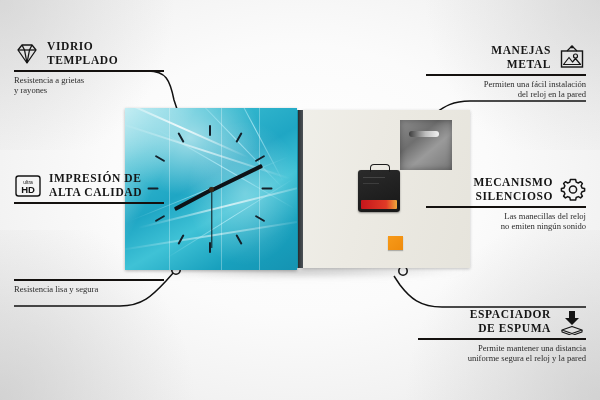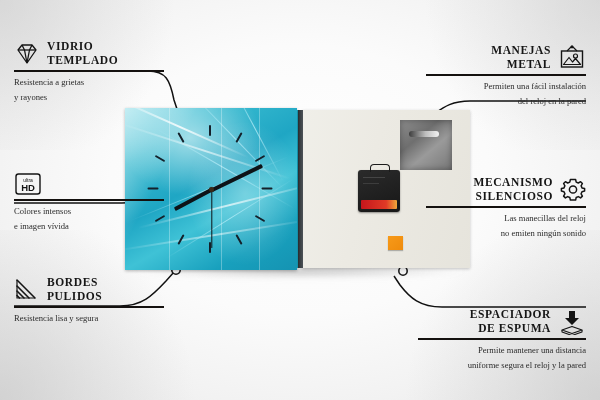--- a/index.html
+++ b/index.html
@@ -87,21 +87,21 @@
 
   
   .callout{position:absolute;}
   .title{
     font-weight:bold;letter-spacing:.6px;color:#161616;
     font-size:11.5px;line-height:13.5px;text-transform:uppercase;
     white-space:pre-line;
   }
   .rule{height:1.6px;background:#14110f;margin:3px 0 3px 0;}
   .sub{
-    font-size:8.6px;line-height:15px;color:#2b2b2b;white-space:pre-line;
+    font-size:8.6px;line-height:10px;color:#2b2b2b;white-space:pre-line;
   }
   .left .title,.left .sub{text-align:left;}
   .right .title,.right .sub{text-align:right;}
 
   .head{display:flex;align-items:center;gap:7px;}
   .right .head{justify-content:flex-end;}
   .ico{flex:0 0 auto;display:block;}
 
   .leader{position:absolute;left:0;top:0;pointer-events:none;}
 </style>
@@ -211,40 +211,27 @@
 y rayones</div>
   </div>
 
   <div class="callout left" style="left:14px;top:172px;width:150px;">
     <div class="head">
       <svg class="ico" width="28" height="24" viewBox="0 0 28 24">
         <rect x="2" y="2" width="24" height="20" rx="2.5" fill="none" stroke="#141414" stroke-width="1.4"></rect>
         <text x="14" y="10" font-family="Liberation Sans, sans-serif" font-size="5" fill="#141414" text-anchor="middle">ultra</text>
         <text x="14" y="19" font-family="Liberation Sans, sans-serif" font-size="9.5" font-weight="bold" fill="#141414" text-anchor="middle">HD</text>
       </svg>
-    </div>
-    <div class="rule"></div>
-    <div class="sub">Colores intensos
-e imagen vívida</div>
+      <div class="title">IMPRESIÓN DE
+ALTA CALIDAD</div>
+    </div>
+    <div class="rule"></div>
   </div>
 
   <div class="callout left" style="left:14px;top:276px;width:150px;">
-    <div class="head">
-      <svg class="ico" width="26" height="23" viewBox="0 0 26 23">
-        <g stroke="#141414" stroke-width="1.6" stroke-linecap="round">
-          <path d="M3,2 L21,20"></path>
-            <path d="M3,8 L15,20"></path>
-            <path d="M3,13 L10,20"></path>
-            <path d="M3,17.5 L5.5,20"></path>
-        </g>
-        <path d="M3,2 L3,20 L21,20" fill="none" stroke="#141414" stroke-width="1.2"></path>
-      </svg>
-      <div class="title">BORDES
-PULIDOS</div>
-    </div>
     <div class="rule"></div>
     <div class="sub">Resistencia lisa y segura</div>
   </div>
 
   <div class="callout right" style="right:14px;top:176px;width:160px;">
     <div class="head">
       <div class="title">MECANISMO
 SILENCIOSO</div>
       <svg class="ico" width="26" height="25" viewBox="0 0 26 25">
         <path d="M13,2.5 l2.6,0 0.6,2.6 2.1,0.9 2.3,-1.3 1.8,1.8 -1.3,2.3 0.9,2.1 2.6,0.6 0,2.6 -2.6,0.6 -0.9,2.1 1.3,2.3 -1.8,1.8 -2.3,-1.3 -2.1,0.9 -0.6,2.6 -2.6,0 -2.6,0 -0.6,-2.6 -2.1,-0.9 -2.3,1.3 -1.8,-1.8 1.3,-2.3 -0.9,-2.1 -2.6,-0.6 0,-2.6 2.6,-0.6 0.9,-2.1 -1.3,-2.3 1.8,-1.8 2.3,1.3 2.1,-0.9 0.6,-2.6 z" fill="none" stroke="#141414" stroke-width="1.5" stroke-linejoin="round"></path>

